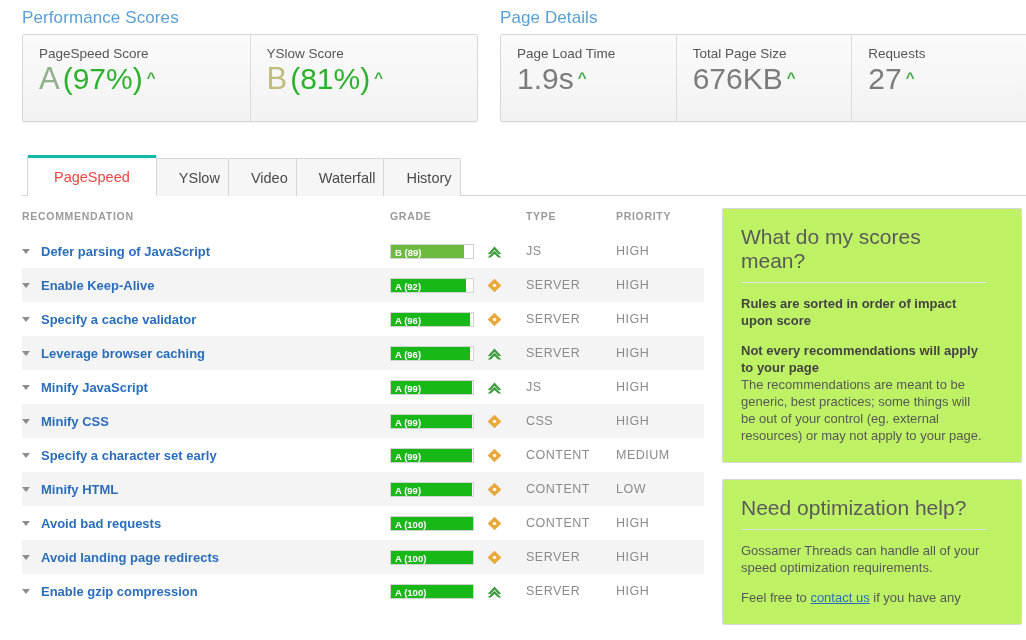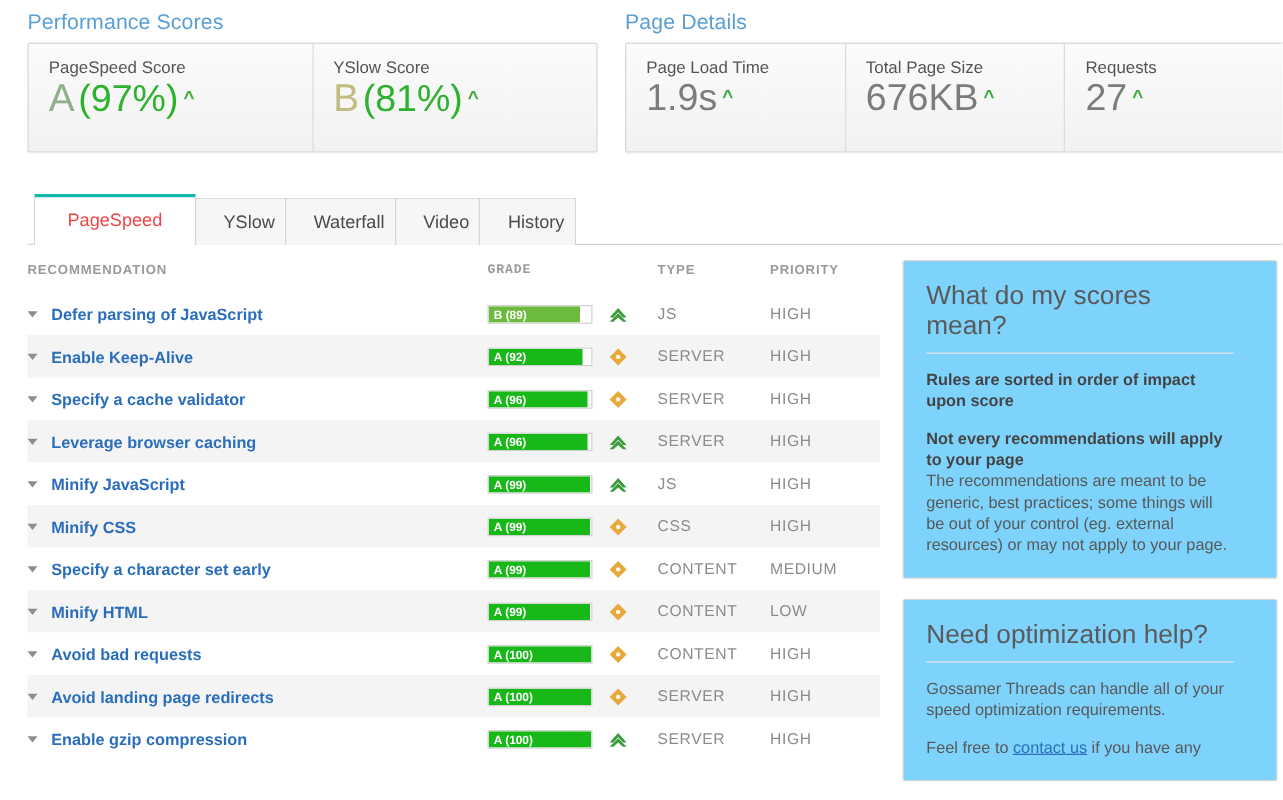--- a/index.html
+++ b/index.html
@@ -129,21 +129,21 @@
   }
   table.rec-table th {
     text-align: left;
     font-size: 10.5px;
     letter-spacing: .7px;
     color: #9a9a9a;
     font-weight: 700;
     padding: 2px 0 12px 0;
   }
   th.c-rec { width: 368px; padding-left: 16px; }
-  th.c-grade { width: 136px; font-family: Liberation Mono, monospace; }
+  th.c-grade { width: 136px; }
   th.c-type { width: 90px; }
   th.c-prio { width: 88px; }
 
   table.rec-table td {
     padding: 0;
     height: 34px;
     vertical-align: middle;
     font-size: 12.5px;
   }
   tr.rec-row { background: #ffffff; }
@@ -200,21 +200,21 @@
   td.type-cell, td.prio-cell {
     color: #8b8b8b;
     font-size: 11px;
     letter-spacing: .5px;
     font-weight: 400;
   }
 
   
   .panel {
     border: 1px solid #d8d8d8;
-    background: #7dd3fc;
+    background: #bef264;
     padding: 16px 34px 18px 18px;
     margin-bottom: 16px;
     border-radius: 2px;
   }
   .panel-title {
     font-size: 21px;
     color: #5a5a5a;
     font-weight: 400;
     padding-bottom: 9px;
     border-bottom: 1px solid #e2e2e2;
@@ -294,22 +294,22 @@
           </div>
         </div>
 
       </div>
     </div>
   </div>
 
   <div class="tabs-wrap">
     <div class="tab active">PageSpeed</div>
     <div class="tab">YSlow</div>
+    <div class="tab">Video</div>
     <div class="tab">Waterfall</div>
-    <div class="tab">Video</div>
     <div class="tab">History</div>
   </div>
 
   <div class="content">
 
     <div class="table-col">
       <table class="rec-table">
         <thead>
           <tr>
             <th class="c-rec">RECOMMENDATION</th>

